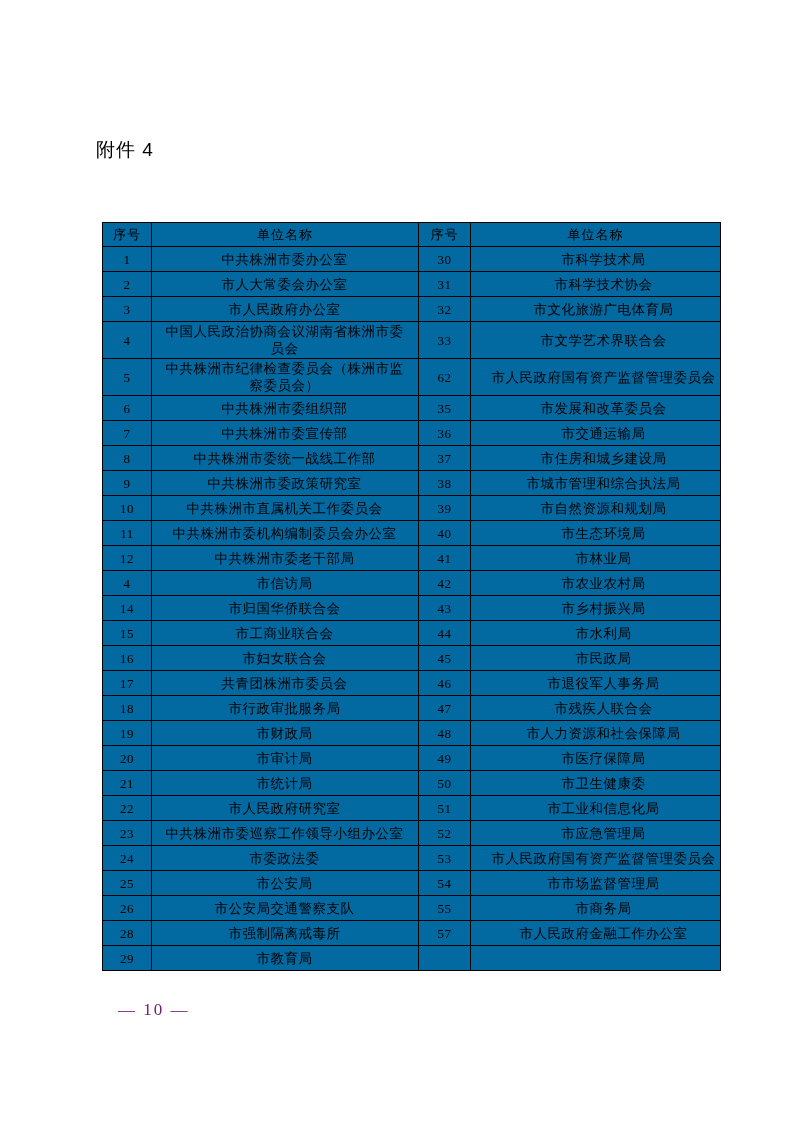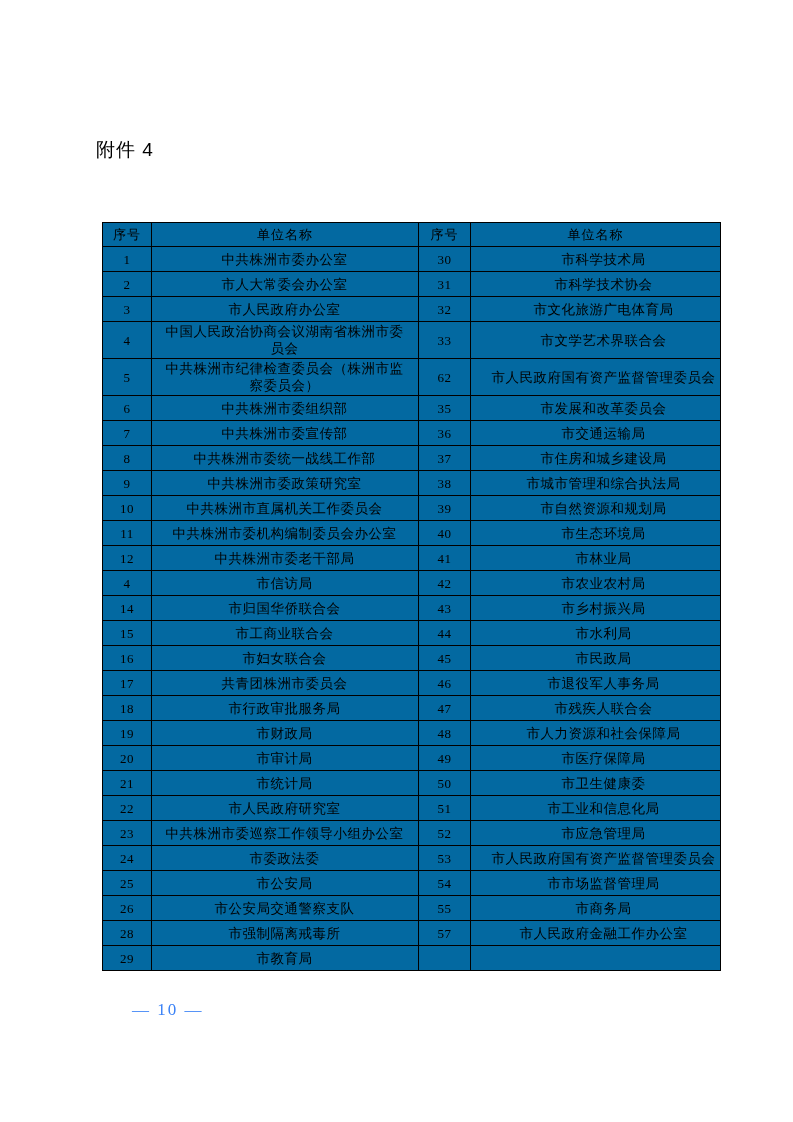--- a/index.html
+++ b/index.html
@@ -71,26 +71,26 @@
   }
   .entity-table td.name {
     text-align: center;
     letter-spacing: 0.5px;
     word-break: break-all;
   }
   .entity-table td.name1 { padding-left: 11px; padding-right: 12px; }
   .entity-table td.name2 { padding-left: 16px;  padding-right: 0; }
   .page-number {
     position: absolute;
-    left: 132px;
+    left: 118px;
     top: 1000px;
     font-family: "Liberation Serif", "DejaVu Serif", serif;
     font-size: 17px;
     letter-spacing: 2px;
-    color: #3b82f6;
+    color: #701a75;
   }
 </style>
 </head>
 <body>
 
 <div class="page">
 
   <div class="attachment-label">附件 4</div>
 
 

